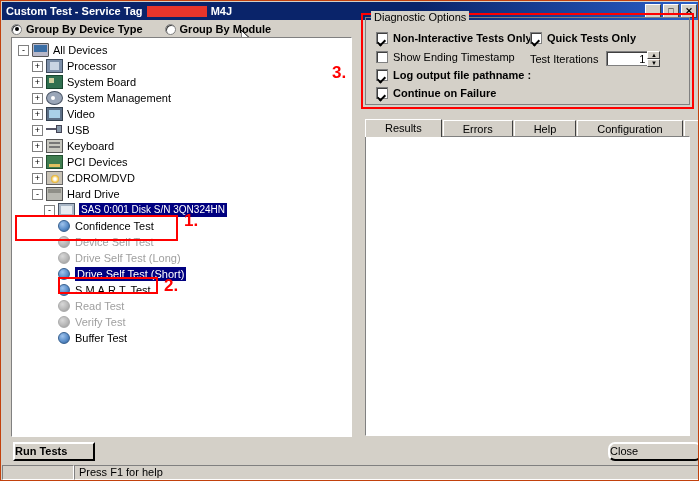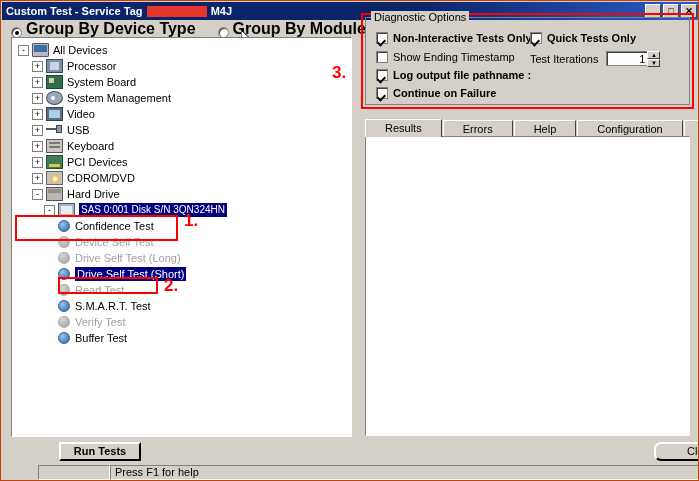--- a/index.html
+++ b/index.html
@@ -70,23 +70,23 @@
   .radio-row {
     position: absolute;
     left: 10px; top: 20px;
     width: 340px; height: 16px;
     display: flex;
     align-items: center;
     gap: 0px;
   }
   .radio-item {
     display: flex;
-    align-items: flex-end;
+    align-items: center;
     font-weight: bold;
-    font-size: 16px;
+    font-size: 11px;
     margin-right: 22px;
     white-space: nowrap;
   }
   .radio-dot {
     width: 11px; height: 11px;
     border-radius: 50%;
     background: #ffffff;
     border: 1px solid #808080;
     box-shadow: inset 1px 1px 0 #404040;
     margin-right: 4px;
@@ -446,24 +446,22 @@
   
   .btn {
     background: #d4d0c8;
     border: 2px outset #e8e8e8;
     border-top-color: #ffffff;
     border-left-color: #ffffff;
     border-right-color: #404040;
     border-bottom-color: #404040;
     font-family: "Liberation Sans", sans-serif;
     font-size: 11px;
-    text-align: center;
     box-sizing: border-box;
     color: #000;
-    margin-left: 46px;
   }
   .run-tests {
     position: absolute;
     left: 12px; top: 441px;
     width: 82px; height: 19px;
     font-weight: bold;
     line-height: 15px;
   }
   .run-label {
     position: absolute;
@@ -479,21 +477,20 @@
   }
   
   .statusbar {
     position: absolute;
     left: 1px; top: 463px;
     width: 697px; height: 16px;
     background: #d4d0c8;
     display: flex;
     align-items: center;
     box-sizing: border-box;
-    padding-left: 36px;
   }
   .status-cell {
     height: 15px;
     border: 1px solid #808080;
     border-right-color: #ffffff;
     border-bottom-color: #ffffff;
     font-size: 11px;
     line-height: 13px;
     padding-left: 4px;
     box-sizing: border-box;
@@ -614,27 +611,27 @@
         <span class="tlabel">Device Self Test</span>
       </div>
       <div class="tnode indent4 dim">
         <span class="leaf-dot dim"></span>
         <span class="tlabel">Drive Self Test (Long)</span>
       </div>
       <div class="tnode indent4">
         <span class="leaf-dot"></span>
         <span class="tlabel tree-selected">Drive Self Test (Short)</span>
       </div>
+      <div class="tnode indent4">
+        <span class="leaf-dot"></span>
+        <span class="tlabel">S.M.A.R.T. Test</span>
+      </div>
       <div class="tnode indent4 dim">
         <span class="leaf-dot dim"></span>
         <span class="tlabel">Read Test</span>
-      </div>
-      <div class="tnode indent4">
-        <span class="leaf-dot"></span>
-        <span class="tlabel">S.M.A.R.T. Test</span>
       </div>
       <div class="tnode indent4 dim">
         <span class="leaf-dot dim"></span>
         <span class="tlabel">Verify Test</span>
       </div>
       <div class="tnode indent4">
         <span class="leaf-dot"></span>
         <span class="tlabel">Buffer Test</span>
       </div>
     </div>

